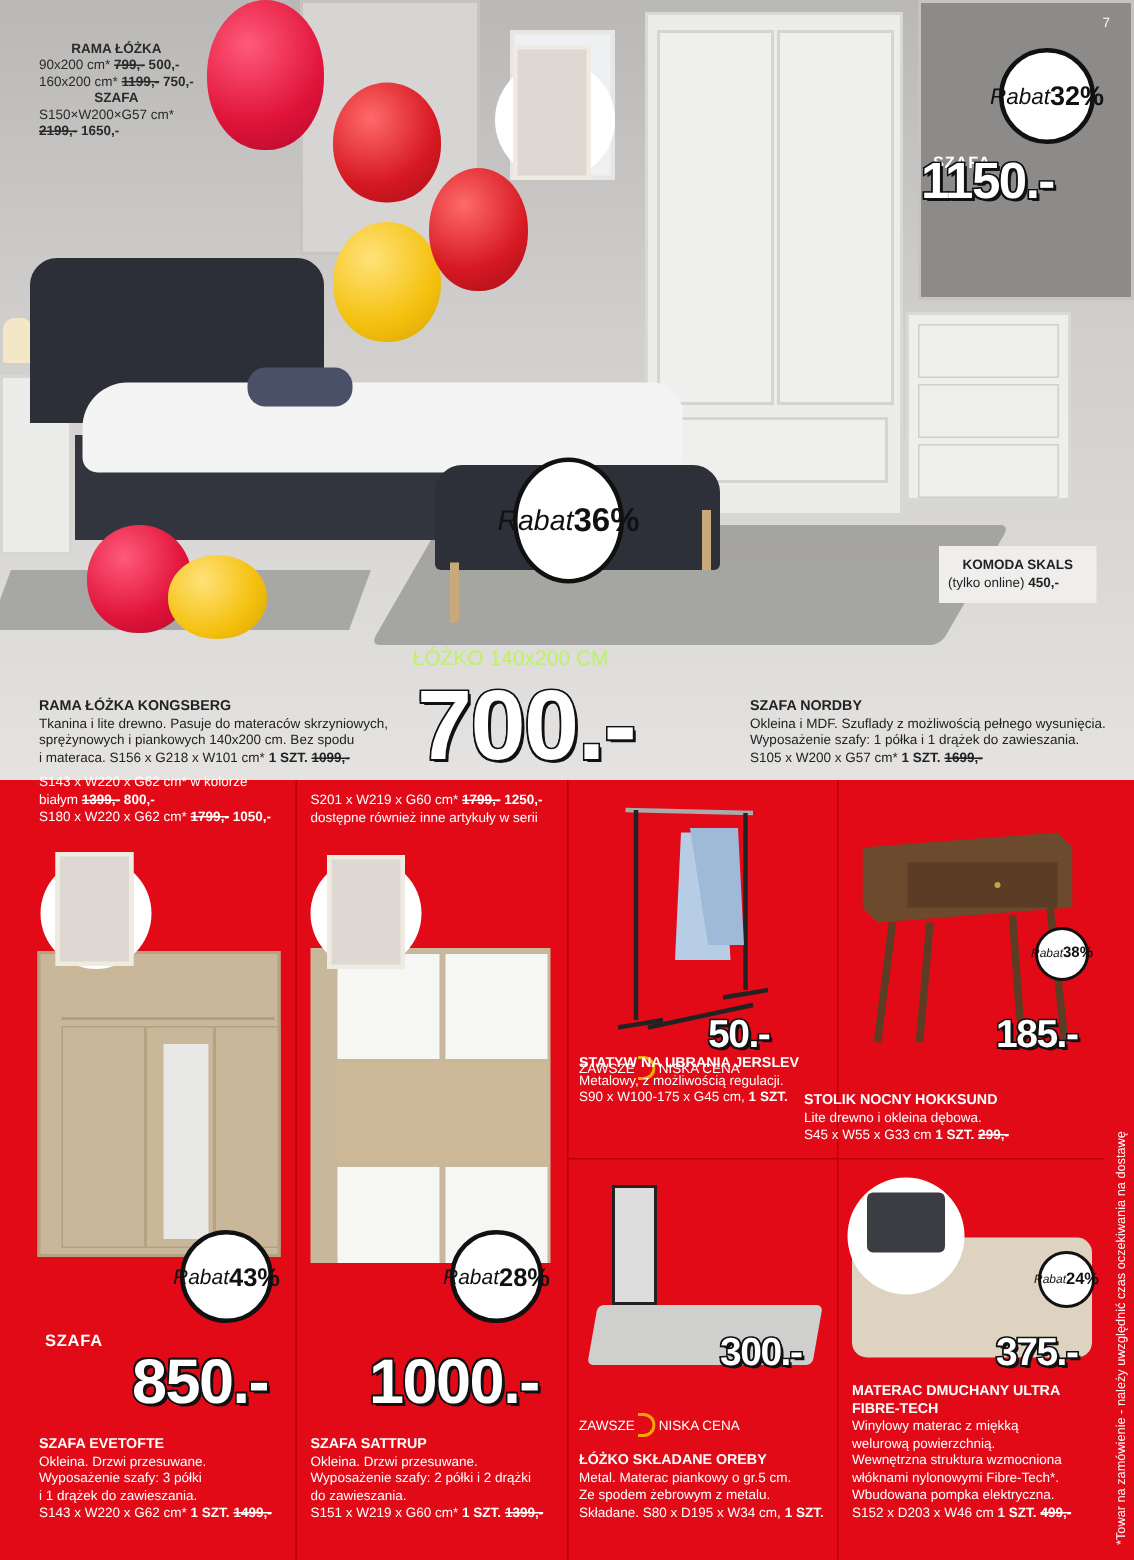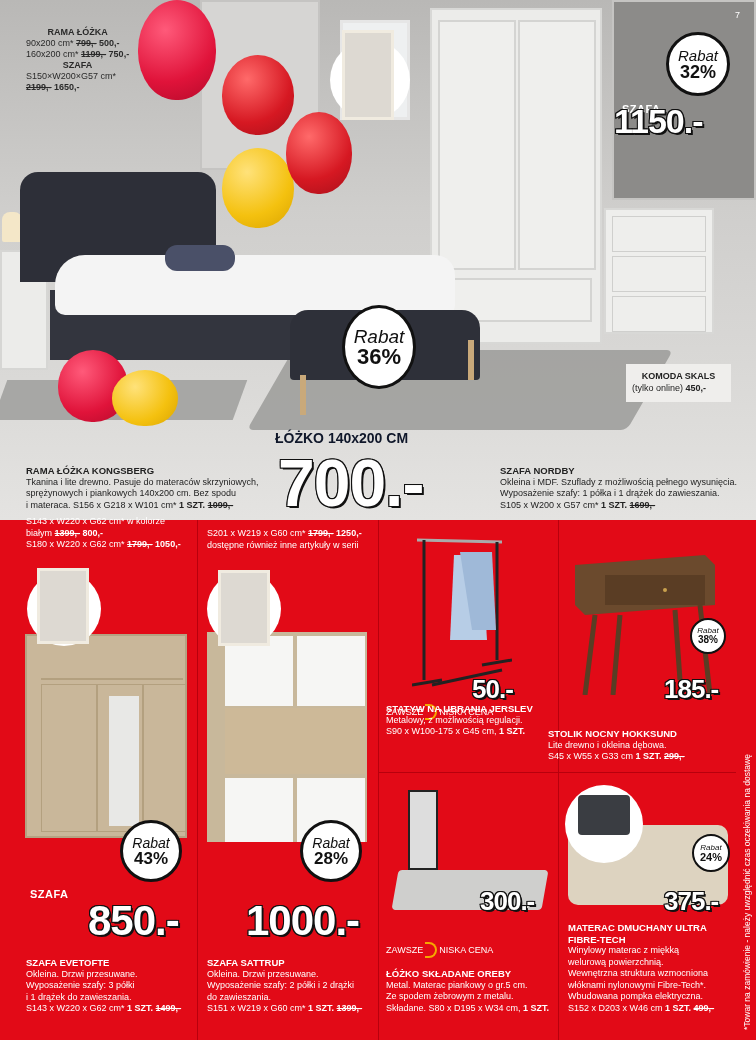--- a/index.html
+++ b/index.html
@@ -26,21 +26,21 @@
   .inset-circle { position: absolute; width: 80px; height: 80px; border-radius: 50%; background: #fff; }
   .inset-box { position: absolute; border: 3px solid #f0ebe0; background: #ddd9d2; }
 
   .txt-dark { color: #222; }
   .tl-block { position: absolute; left: 26px; top: 27px; font-size: 9px; line-height: 11px; color: #2a2a2a; }
   .strike { text-decoration: line-through; font-weight: bold; }
   .bold { font-weight: bold; text-align: center; }
 
   .pg-num { position: absolute; left: 735px; top: 10px; font-size: 9px; color: #fff; }
 
-  .bubble { position: absolute; background: #fff; border: 3px solid #111; border-radius: 50%; display: flex; flex-direction: column; align-items: center; justify-content: center; text-align: center; color: #111; }
+  .bubble { position: absolute; background: #fff; border: 3px solid #111; border-radius: 50%; display: flex; flex-direction: row; align-items: center; justify-content: center; text-align: center; color: #111; }
   .bubble .r { font-style: italic; line-height: 1; }
   .bubble .p { font-weight: bold; line-height: 1; }
 
   .price { position: absolute; font-weight: bold; color: #fff; letter-spacing: -1px; -webkit-text-stroke: 2px #111; paint-order: stroke fill; text-shadow: 2px 2px 0 #111, -1px -1px 0 #111, 1px -1px 0 #111, -1px 1px 0 #111; line-height: 1; }
   .price.big { font-size: 62px; }
 
   .label-white { position: absolute; color: #fff; font-weight: bold; font-size: 11px; letter-spacing: .5px; }
   .desc { position: absolute; font-size: 9px; line-height: 11.5px; }
   .desc .t { font-weight: bold; font-size: 9.5px; }
 
@@ -129,21 +129,21 @@
 
 <div class="komoda">
   <div class="bold">KOMODA SKALS</div>
   <div><span>(tylko online)</span> <span class="bold">450,-</span></div>
 </div>
 
 <div class="bubble" style="left:342px;top:305px;width:74px;height:84px;">
   <span class="r" style="font-size:19px;">Rabat</span>
   <span class="p" style="font-size:22px;">36%</span>
 </div>
-<div style="position:absolute;left:275px;top:430px;font-size:14px;font-weight:bold;color:#0f172a;">ŁÓŻKO 140x200 CM</div>
+<div style="position:absolute;left:275px;top:430px;font-size:14px;font-weight:normal;color:#bef264;">ŁÓŻKO 140x200 CM</div>
 <div class="price big" style="left:278px;top:450px;font-size:66px;">700.-</div>
 
 <div class="desc txt-dark" style="left:26px;top:465px;width:250px;color:#222;">
   <div class="t">RAMA ŁÓŻKA KONGSBERG</div>
   <div>Tkanina i lite drewno. Pasuje do materaców skrzyniowych,</div>
   <div>sprężynowych i piankowych 140x200 cm. Bez spodu</div>
   <div><span>i materaca. S156 x G218 x W101 cm*</span> <span class="bold">1 SZT.</span> <span class="strike">1099,-</span></div>
 </div>
 
 <div class="desc" style="left:480px;top:465px;width:270px;color:#222;margin-left:20px;">
@@ -243,21 +243,21 @@
   <line x1="20" y1="70" x2="10" y2="150" stroke="#5a3d24" stroke-width="5"></line>
   <line x1="45" y1="70" x2="38" y2="150" stroke="#5a3d24" stroke-width="5"></line>
   <line x1="100" y1="65" x2="105" y2="135" stroke="#5a3d24" stroke-width="5"></line>
   <line x1="125" y1="60" x2="135" y2="150" stroke="#5a3d24" stroke-width="5"></line>
 </svg>
 <div class="bubble" style="left:690px;top:618px;width:36px;height:36px;border-width:2px;">
   <span class="r" style="font-size:8px;">Rabat</span>
   <span class="p" style="font-size:10px;">38%</span>
 </div>
 <div class="price" style="left:664px;top:676px;font-size:26px;">185.-</div>
-<div class="desc red-desc" style="left:548px;top:728px;width:160px;">
+<div class="desc red-desc" style="left:536px;top:728px;width:160px;">
   <div class="t">STOLIK NOCNY HOKKSUND</div>
   <div>Lite drewno i okleina dębowa.</div>
   <div><span>S45 x W55 x G33 cm</span> <span class="bold">1 SZT.</span> <span class="strike">299,-</span></div>
 </div>
 
 <div style="position:absolute;left:408px;top:790px;width:30px;height:80px;background:#ddd;border:2px solid #222;"></div>
 <div class="bed-fold"></div>
 <div class="price" style="left:480px;top:888px;font-size:26px;">300.-</div>
 <div class="zawsze" style="left:386px;top:942px;">
   <span>ZAWSZE</span>

